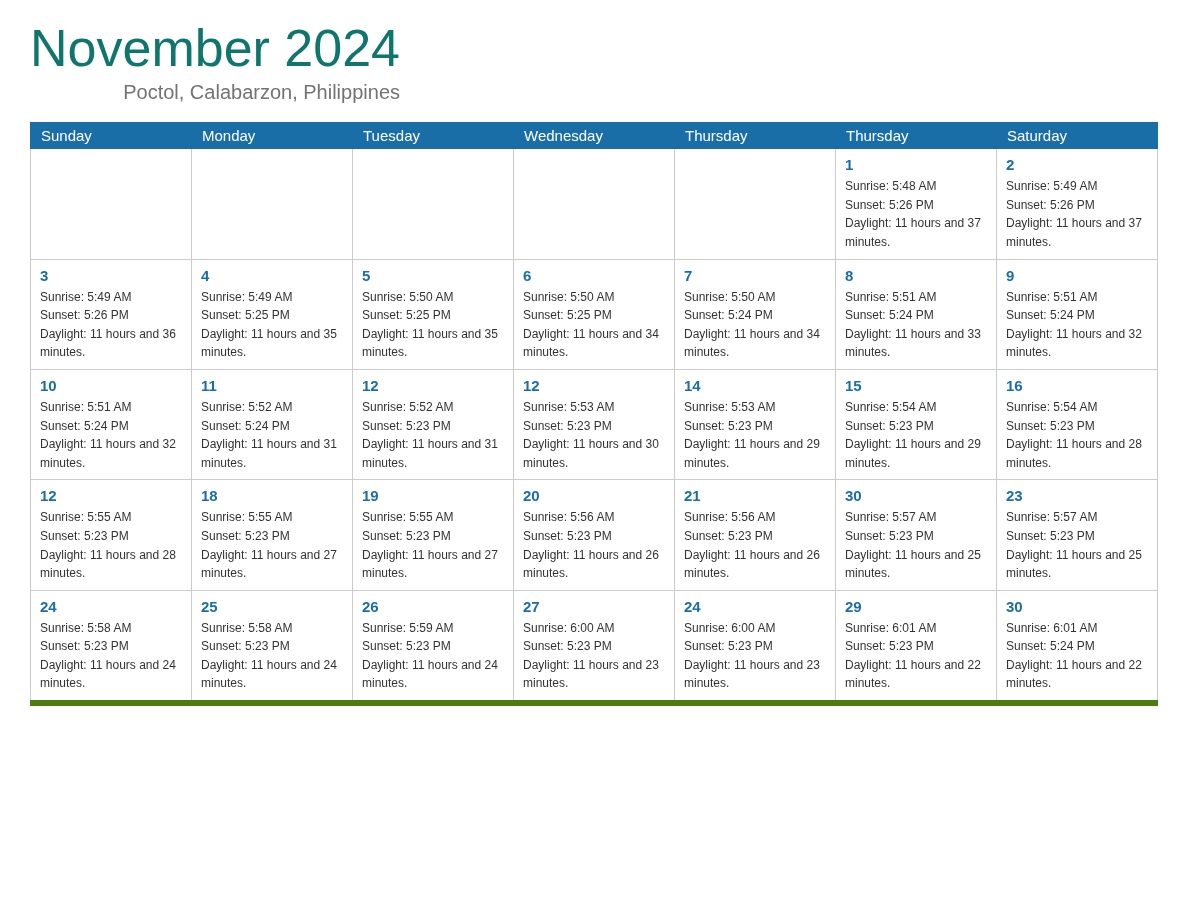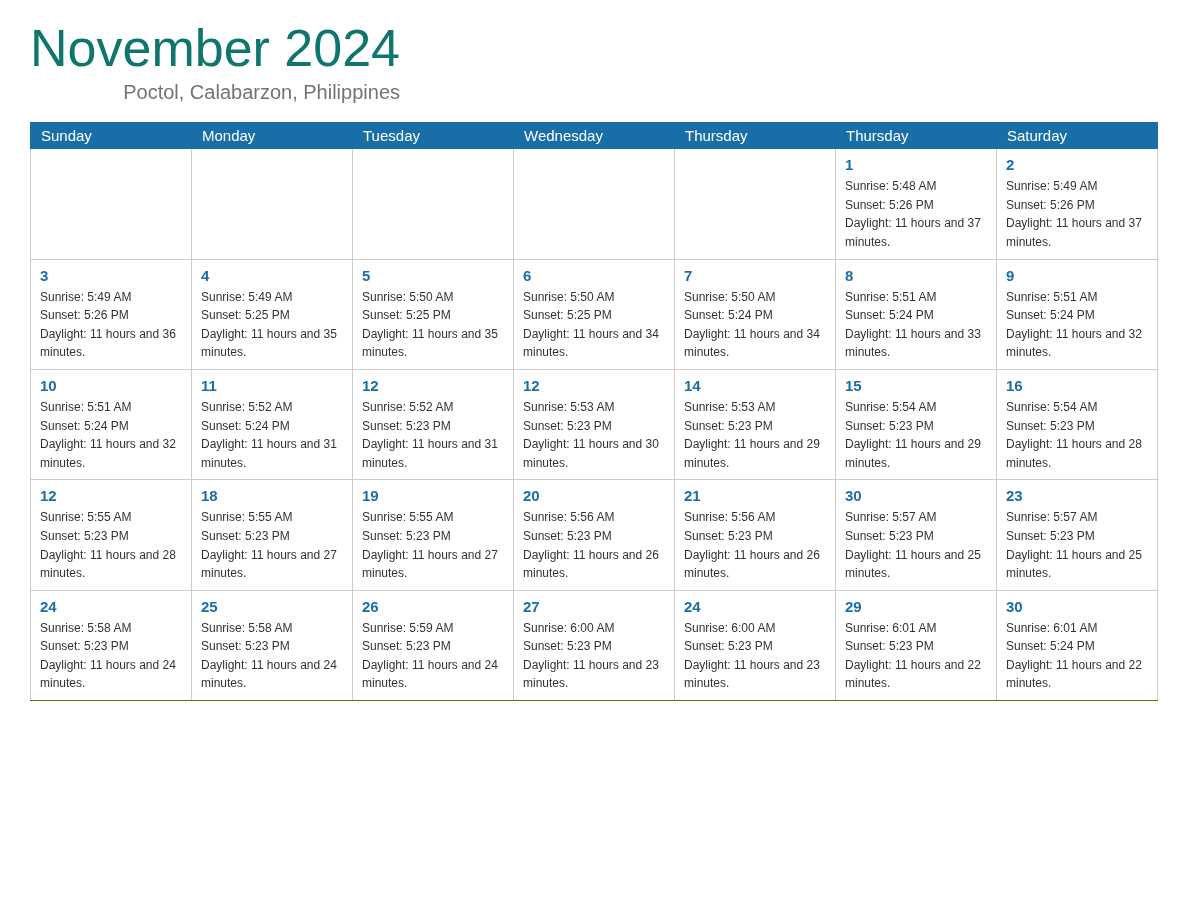--- a/index.html
+++ b/index.html
@@ -91,21 +91,21 @@
     }
     .day-info {
       color: #333;
       font-size: 12px;
       line-height: 1.55;
     }
     .empty-cell {
       background: #fff;
     }
     tbody tr:last-child td {
-      border-bottom: 1px solid #4d7c0f;
+      border-bottom: 6px solid #4d7c0f;
     }
   </style>
 </head>
 <body>
 
 <div class="header">
   <div class="title-block">
     <div class="month-title">November 2024</div>
     <div class="location-title">Poctol, Calabarzon, Philippines</div>
   </div>

